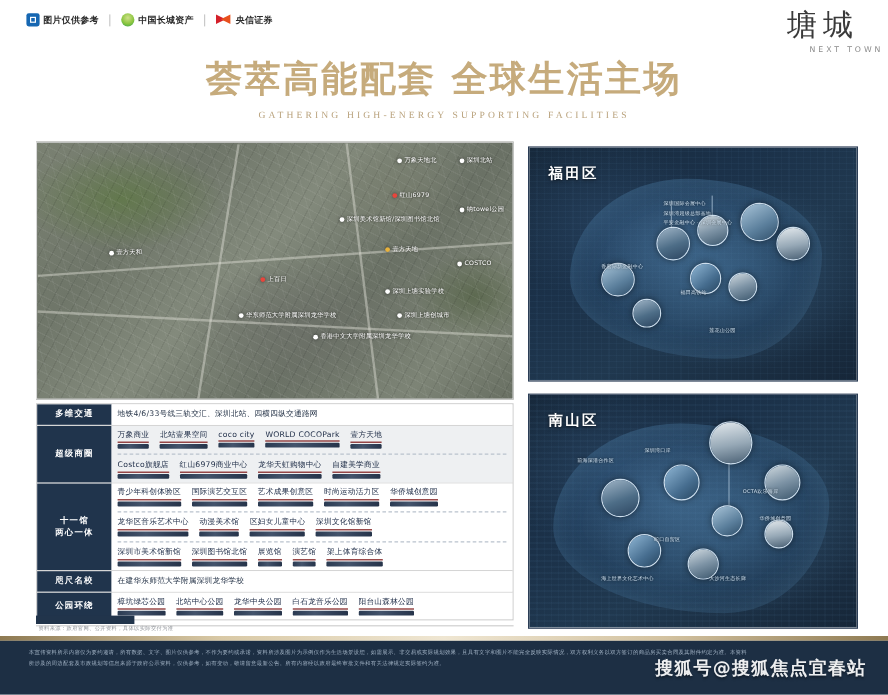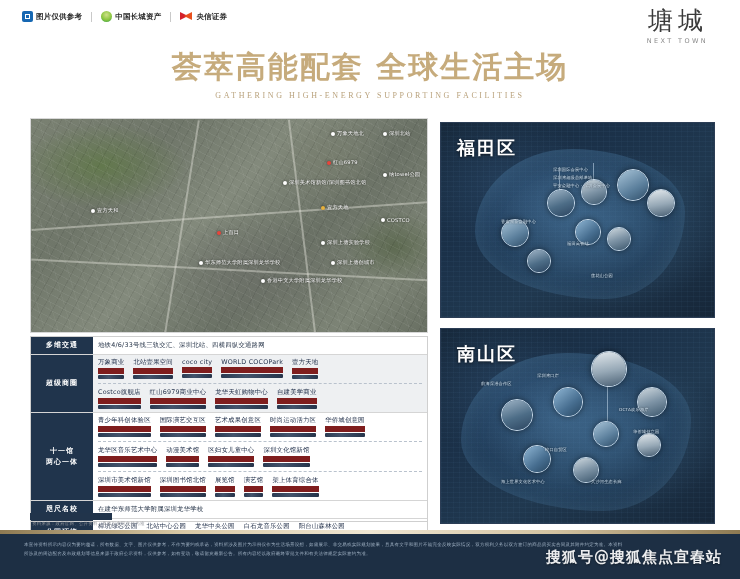--- a/index.html
+++ b/index.html
@@ -17,21 +17,21 @@
   .lm-blue{background:#1667b2;position:relative;}
   .lm-blue:after{content:"";position:absolute;left:3px;top:3px;width:5px;height:5px;border:1px solid #fff;box-sizing:border-box;}
   .lm-green{background:radial-gradient(circle at 50% 35%,#cfe08a 0%,#8cc63f 55%,#2f9e4f 100%);border-radius:50%;}
   .lm-red{width:13px;height:11px;background:transparent;position:relative;}
   .lm-red:before{content:"";position:absolute;left:0;top:1px;width:0;height:0;border-left:8px solid #d4202a;border-top:4px solid transparent;border-bottom:4px solid transparent;}
   .lm-red:after{content:"";position:absolute;left:4px;top:1px;width:0;height:0;border-right:8px solid #e8501d;border-top:4px solid transparent;border-bottom:4px solid transparent;}
   .logo-txt{font-size:7.5px;color:#2b2b2b;letter-spacing:.2px;white-space:nowrap;font-weight:700;}
   .logo-sep{width:1px;height:10px;background:#c9c9c9;margin:0 3px;}
 
   
-  .brand{position:absolute;right:32px;top:8px;text-align:right;}
+  .brand{position:absolute;right:4px;top:8px;text-align:center;}
   .brand-cn{font-family:"DejaVu Serif","Liberation Serif",serif;font-size:25px;color:#3a3a3a;letter-spacing:5px;line-height:1.05;white-space:nowrap;}
   .brand-en{font-size:6.5px;color:#8b8b8b;letter-spacing:2.4px;margin-top:3px;white-space:nowrap;padding-left:39px;}
 
   
   .headline{position:absolute;left:0;right:0;top:50px;text-align:center;}
   .headline-cn{
     font-family:"DejaVu Serif","Liberation Serif",serif;
     font-size:30px;font-weight:700;letter-spacing:2px;line-height:1.15;
     background:linear-gradient(180deg,#b99c6b 0%,#d9c49a 38%,#efe6d2 62%,#cdb territory 63%,#c2a677 100%);
     color:#c6ab7c;
@@ -70,21 +70,21 @@
     font-size:11px;font-weight:700;letter-spacing:2px;padding:4px 0 5px;}
   .trow{display:flex;border-top:1px solid #d5d5d5;min-height:17px;}
   .trow:first-of-type{border-top:none;}
   .tlabel{width:62px;flex:none;background:#20344c;color:#fff;font-size:7px;font-weight:700;letter-spacing:1px;
     display:flex;flex-direction:column;align-items:center;justify-content:center;text-align:center;line-height:1.5;padding:3px 0;}
   .tbody{flex:1;background:#fff;padding:3px 5px;display:flex;flex-direction:column;gap:3px;box-sizing:border-box;}
   .tbody.alt{background:#eef0f2;}
   .tline{display:flex;align-items:flex-start;gap:9px;flex-wrap:nowrap;}
   .tline.simple{font-size:6.4px;color:#28364a;letter-spacing:.2px;padding:1px 0;}
   .item{display:flex;flex-direction:column;gap:1px;}
-  .item .nm{font-size:6.4px;color:#22304a;letter-spacing:.2px;white-space:nowrap;border-bottom:6px solid #7f1d1d;padding-bottom:1px;}
+  .item .nm{font-size:6.4px;color:#22304a;letter-spacing:.2px;white-space:nowrap;border-bottom:1px solid #7f1d1d;padding-bottom:1px;}
   .item .sub{height:4px;border-radius:1px;
     background:linear-gradient(90deg,#2b3b52,#44546c 40%,#33425a 70%,#26344a);
     filter:blur(.4px);}
   .dashed{border-top:1px dashed #b9c2cd;margin:1px 0;}
 
   
   .cap-strip{position:absolute;left:30px;width:398px;top:513px;height:9px;}
   .cap-strip .blk{position:absolute;left:0;top:0;width:82px;height:7px;background:#21344b;}
   .cap-strip .ln{position:absolute;left:0;top:8px;width:398px;height:1px;background:#cfcfcf;}
   .cap-note{position:absolute;left:32px;top:521px;font-size:4.4px;color:#8f9399;letter-spacing:.3px;white-space:nowrap;}
@@ -98,21 +98,21 @@
       radial-gradient(ellipse 160px 110px at 62% 55%,rgba(78,126,168,.32),transparent 72%),
       radial-gradient(ellipse 120px 90px at 22% 30%,rgba(52,86,122,.35),transparent 75%),
       linear-gradient(145deg,#17293c 0%,#1b3149 35%,#20384f 60%,#162638 100%);
   }
   .dbg:after{content:"";position:absolute;inset:0;
     background-image:repeating-linear-gradient(0deg,rgba(120,180,230,.045) 0 1px,transparent 1px 5px),
                      repeating-linear-gradient(90deg,rgba(120,180,230,.035) 0 1px,transparent 1px 6px);}
   .dshape{position:absolute;border-radius:46% 54% 38% 62%/55% 42% 58% 45%;
     background:radial-gradient(ellipse at 45% 40%,rgba(92,148,196,.40),rgba(40,78,116,.30) 60%,rgba(24,48,74,.12) 100%);
     box-shadow:inset 0 0 24px rgba(140,200,240,.18);}
-  .dtitle{position:absolute;left:16px;top:13px;color:#fff;font-size:18px;font-weight:700;letter-spacing:2px;
+  .dtitle{position:absolute;left:16px;top:13px;color:#fff;font-size:12px;font-weight:700;letter-spacing:2px;
     text-shadow:0 1px 3px rgba(0,0,0,.65);}
   .bubble{position:absolute;border-radius:50%;border:1.4px solid rgba(222,236,248,.9);overflow:hidden;
     box-shadow:0 0 6px rgba(0,0,0,.45);}
   .bubble i{position:absolute;inset:0;display:block;}
   .b1 i{background:linear-gradient(160deg,#9fb4c6,#4d6d87 55%,#2c4560);}
   .b2 i{background:linear-gradient(160deg,#cfd9df,#7e94a6 50%,#3d586e);}
   .b3 i{background:linear-gradient(150deg,#a8c4d8,#5b7f9c 60%,#31506b);}
   .b4 i{background:linear-gradient(170deg,#e3e9ed,#96a8b6 55%,#4a6074);}
   .b5 i{background:linear-gradient(140deg,#8fb6d4,#476e90 60%,#284762);}
   .bstem{position:absolute;width:1px;background:rgba(200,222,240,.55);}

